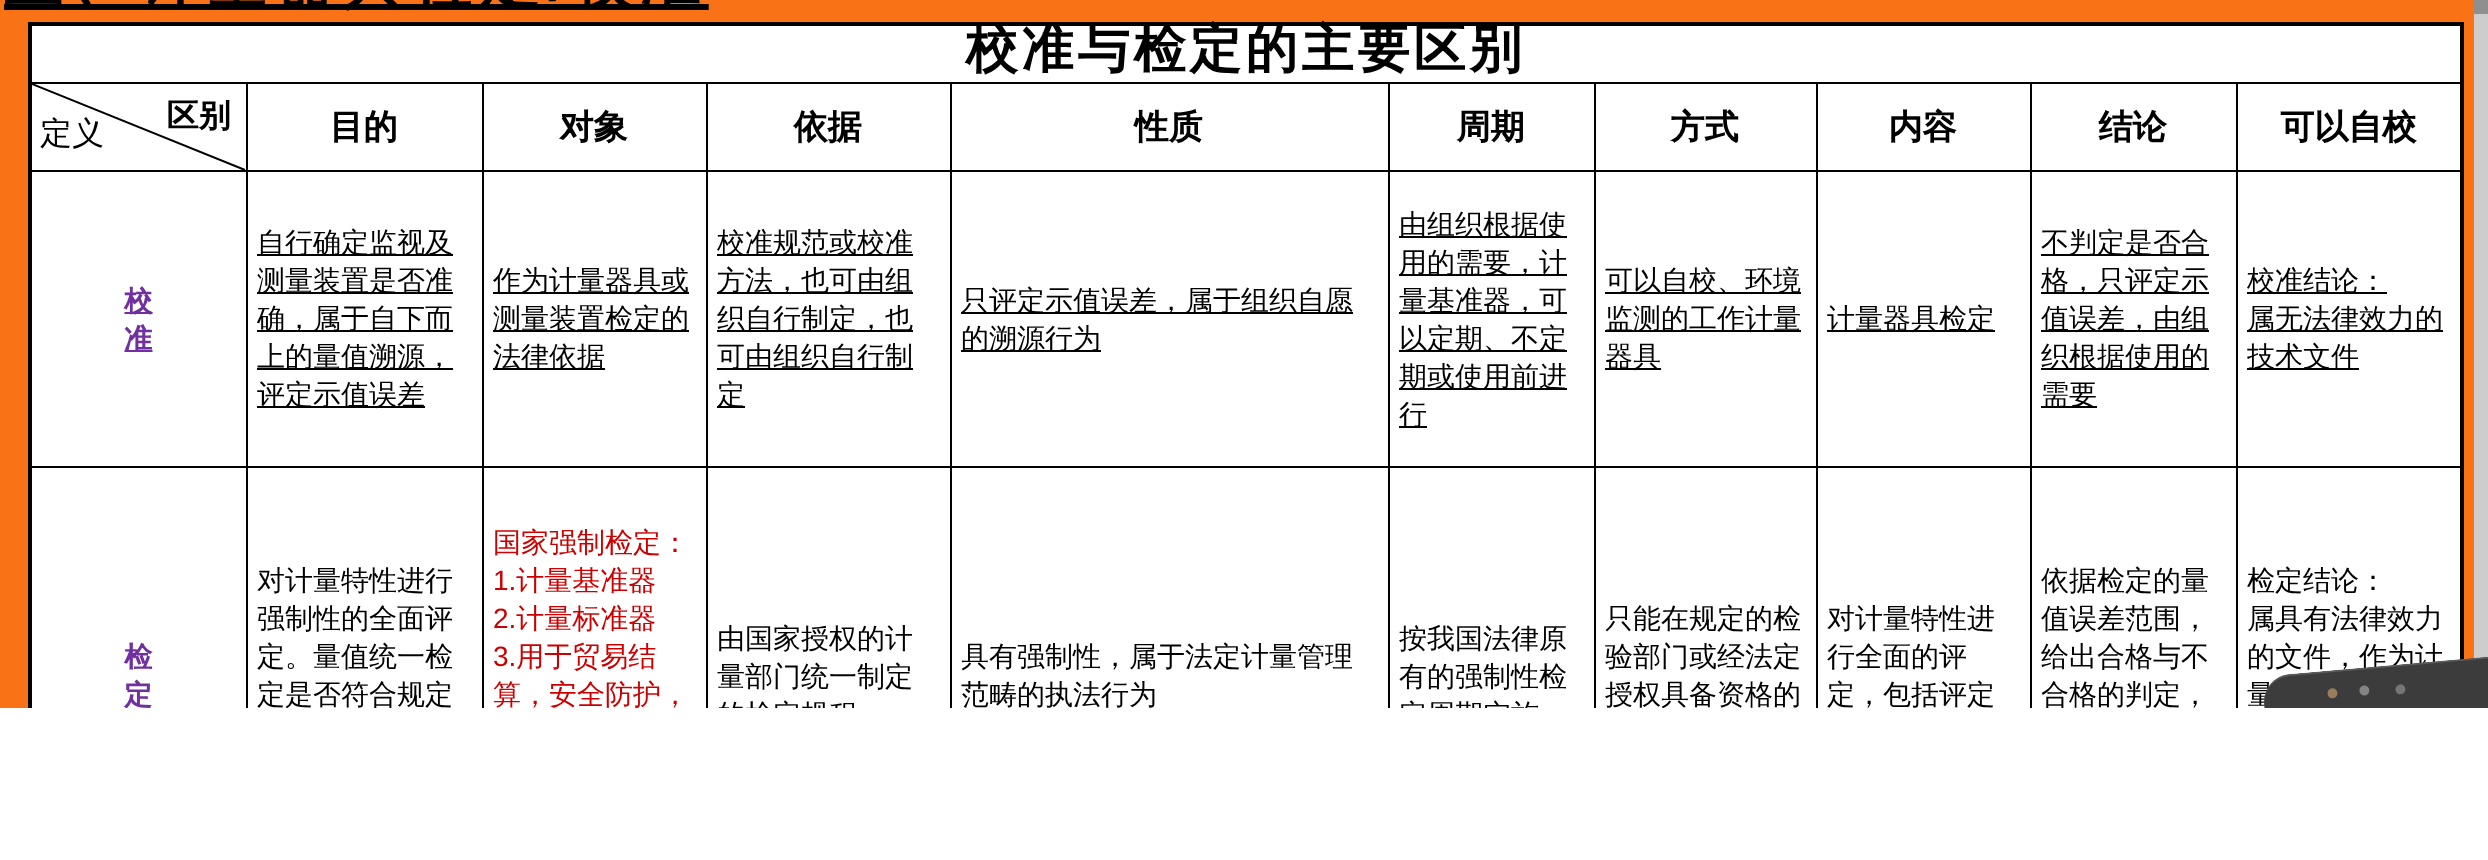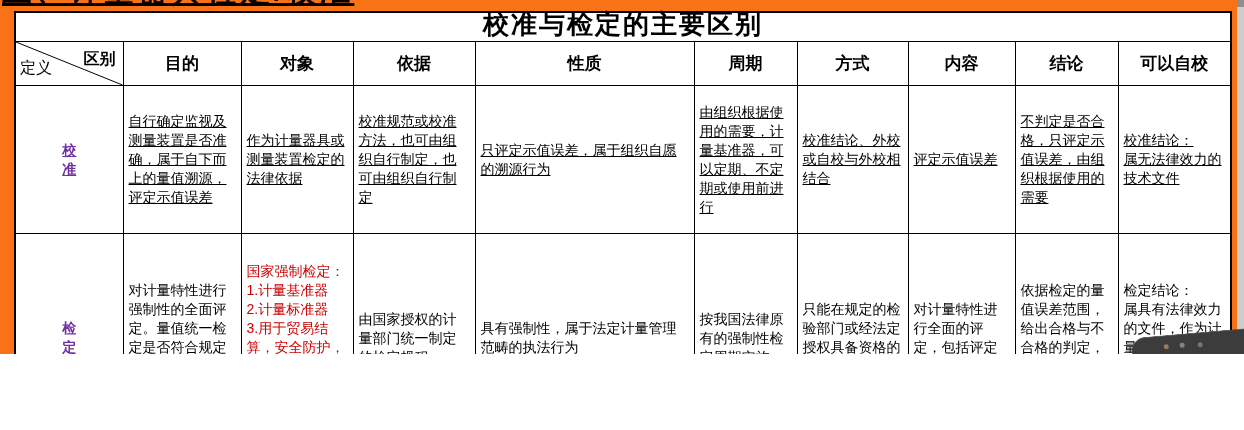--- a/index.html
+++ b/index.html
@@ -94,22 +94,22 @@
       <td>可以自校</td>
     </tr>
     <tr class="r1">
       <td class="rowlabel">校
 准</td>
       <td>自行确定监视及测量装置是否准确，属于自下而上的量值溯源，评定示值误差</td>
       <td>作为计量器具或测量装置检定的法律依据</td>
       <td>校准规范或校准方法，也可由组织自行制定，也可由组织自行制定</td>
       <td>只评定示值误差，属于组织自愿的溯源行为</td>
       <td>由组织根据使用的需要，计量基准器，可以定期、不定期或使用前进行</td>
-      <td>校准结论、外校或自校与外校相结合</td>
-      <td>评定示值误差</td>
+      <td>可以自校、环境监测的工作计量器具</td>
+      <td>计量器具检定</td>
       <td>不判定是否合格，只评定示值误差，由组织根据使用的需要</td>
       <td class="pre">校准结论：
 属无法律效力的技术文件</td>
     </tr>
     <tr class="r2">
       <td class="rowlabel">检
 定</td>
       <td>对计量特性进行强制性的全面评定。量值统一检定是否符合规定要求，属于自上而下的量值传递</td>
       <td class="pre red">国家强制检定：
 1.计量基准器

